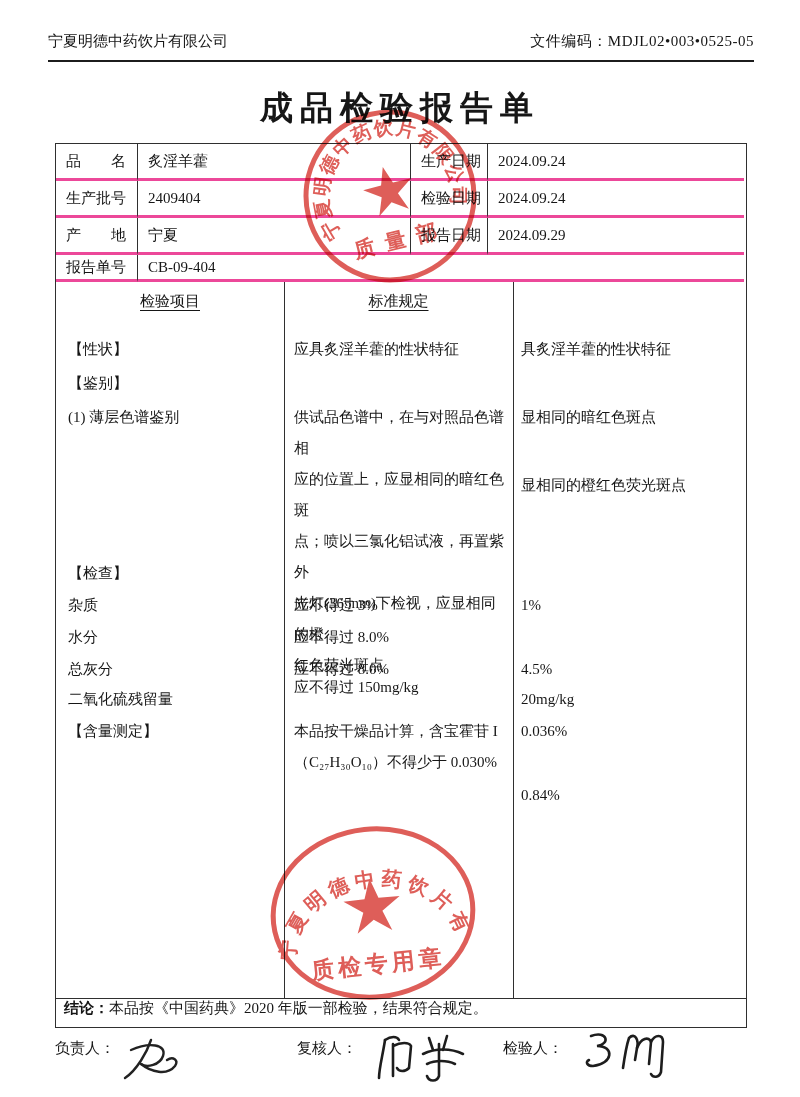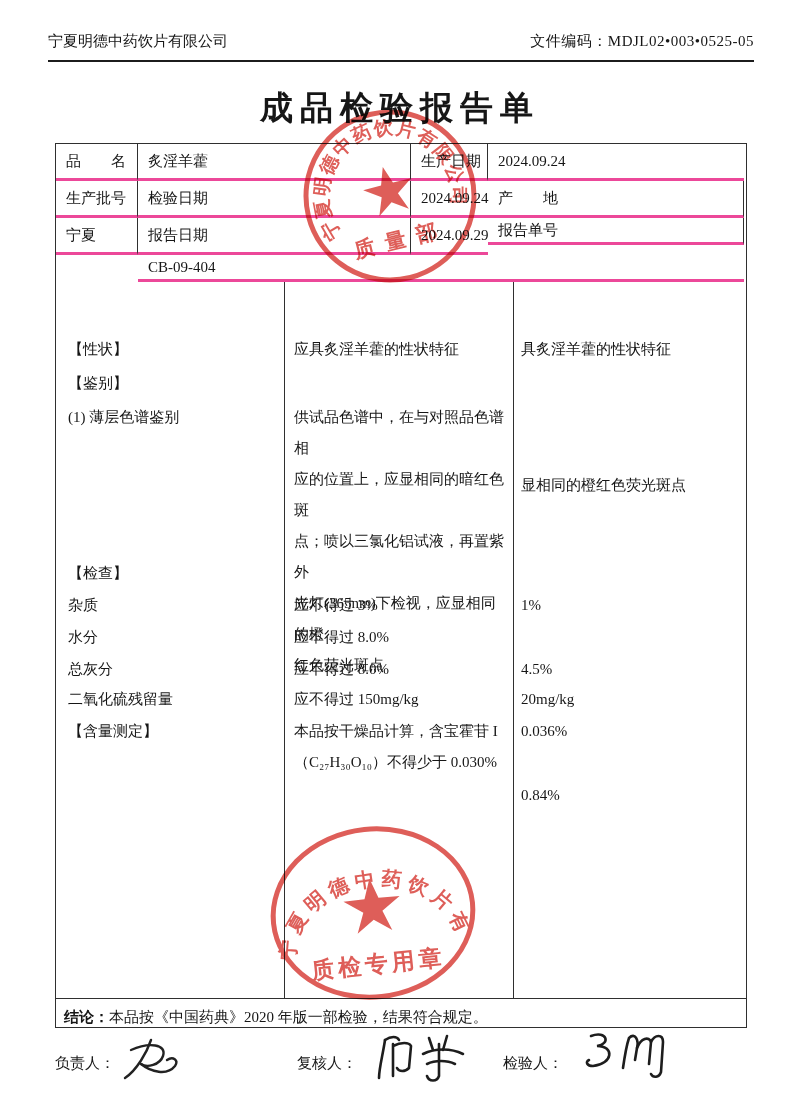--- a/index.html
+++ b/index.html
@@ -37,27 +37,27 @@
   .main-section{position:relative;height:716px;font-size:15px;}
   .vline{position:absolute;top:0;bottom:0;width:0;border-right:1px solid #2f2f2f;}
   .vline.v1{left:228px;} .vline.v2{left:457px;}
   .mtxt{position:absolute;line-height:22px;white-space:pre-line;}
   .mhead{font-size:15px;text-decoration:underline;text-underline-offset:4px;text-align:center;}
   .mh1{left:0;width:228px;} .mh2{left:228px;width:229px;} .mh3{left:457px;width:233px;}
   .coli{left:12px;} .cols{left:238px;width:212px;} .colr{left:465px;width:218px;}
   .para{line-height:31px;}
   
   .conclusion{
-    border-top:1px solid #2f2f2f;height:28px;display:flex;align-items:flex-end;
+    border-top:1px solid #2f2f2f;height:28px;display:flex;align-items:flex-start;
     padding-left:8px;font-size:15px;
   }
   .conclusion .lbl{font-weight:bold;}
   
   .signrow{position:absolute;left:55px;top:1032px;width:690px;height:52px;font-size:15px;}
-  .signlabel{position:absolute;top:22px;}
+  .signlabel{position:absolute;top:7px;}
   .sl1{left:0;} .sl2{left:242px;} .sl3{left:448px;}
   .sig{position:absolute;}
   .sg1{left:62px;top:2px;} .sg2{left:316px;top:-2px;} .sg3{left:520px;top:-4px;}
   
   .stamp{position:absolute;mix-blend-mode:multiply;opacity:.85;}
   .stamp-top{left:298px;top:104px;}
   .stamp-bottom{left:262px;top:820px;}
 </style>
 </head>
 <body>
@@ -73,66 +73,70 @@
 
   <div class="sheet">
 
     <div class="info-table">
       <div class="cell">品　　名</div>
       <div class="cell">炙淫羊藿</div>
       <div class="cell">生产日期</div>
       <div class="cell last">2024.09.24</div>
 
       <div class="cell">生产批号</div>
+      <div class="cell">2409404</div>
       <div class="cell">检验日期</div>
       <div class="cell last">2024.09.24</div>
 
       <div class="cell">产　　地</div>
       <div class="cell">宁夏</div>
       <div class="cell">报告日期</div>
       <div class="cell last">2024.09.29</div>
 
       <div class="cell short">报告单号</div>
       <div class="cell short span3">CB-09-404</div>
     </div>
 
     <div class="main-section">
       <div class="vline v1"></div>
       <div class="vline v2"></div>
 
+      <div class="mtxt mhead mh1" style="top:8px">检验项目</div>
+      <div class="mtxt mhead mh2" style="top:8px">标准规定</div>
 
       <div class="mtxt coli" style="top:56px">【性状】</div>
       <div class="mtxt cols" style="top:56px">应具炙淫羊藿的性状特征</div>
       <div class="mtxt colr" style="top:56px">具炙淫羊藿的性状特征</div>
 
       <div class="mtxt coli" style="top:90px">【鉴别】</div>
 
       <div class="mtxt coli" style="top:124px">(1) 薄层色谱鉴别</div>
       <div class="mtxt cols para" style="top:120px">供试品色谱中，在与对照品色谱相
 应的位置上，应显相同的暗红色斑
 点；喷以三氯化铝试液，再置紫外
 光灯(365nm)下检视，应显相同的橙
 红色荧光斑点</div>
+      <div class="mtxt colr" style="top:124px">显相同的暗红色斑点</div>
       <div class="mtxt colr" style="top:192px">显相同的橙红色荧光斑点</div>
 
       <div class="mtxt coli" style="top:280px">【检查】</div>
 
       <div class="mtxt coli" style="top:312px">杂质</div>
       <div class="mtxt cols" style="top:312px">应不得过 3%</div>
       <div class="mtxt colr" style="top:312px">1%</div>
 
       <div class="mtxt coli" style="top:344px">水分</div>
       <div class="mtxt cols" style="top:344px">应不得过 8.0%</div>
 
       <div class="mtxt coli" style="top:376px">总灰分</div>
       <div class="mtxt cols" style="top:376px">应不得过 8.0%</div>
       <div class="mtxt colr" style="top:376px">4.5%</div>
 
       <div class="mtxt coli" style="top:406px">二氧化硫残留量</div>
-      <div class="mtxt cols" style="top:406px">应不得过 150mg/kg</div>
+      <div class="mtxt cols" style="top:394px">应不得过 150mg/kg</div>
       <div class="mtxt colr" style="top:406px">20mg/kg</div>
 
       <div class="mtxt coli" style="top:438px">【含量测定】</div>
       <div class="mtxt cols para" style="top:434px">本品按干燥品计算，含宝霍苷 I
 （C₂₇H₃₀O₁₀）不得少于 0.030%</div>
       <div class="mtxt colr" style="top:438px">0.036%</div>
       <div class="mtxt colr" style="top:502px">0.84%</div>
     </div>
 
     <div class="conclusion">

